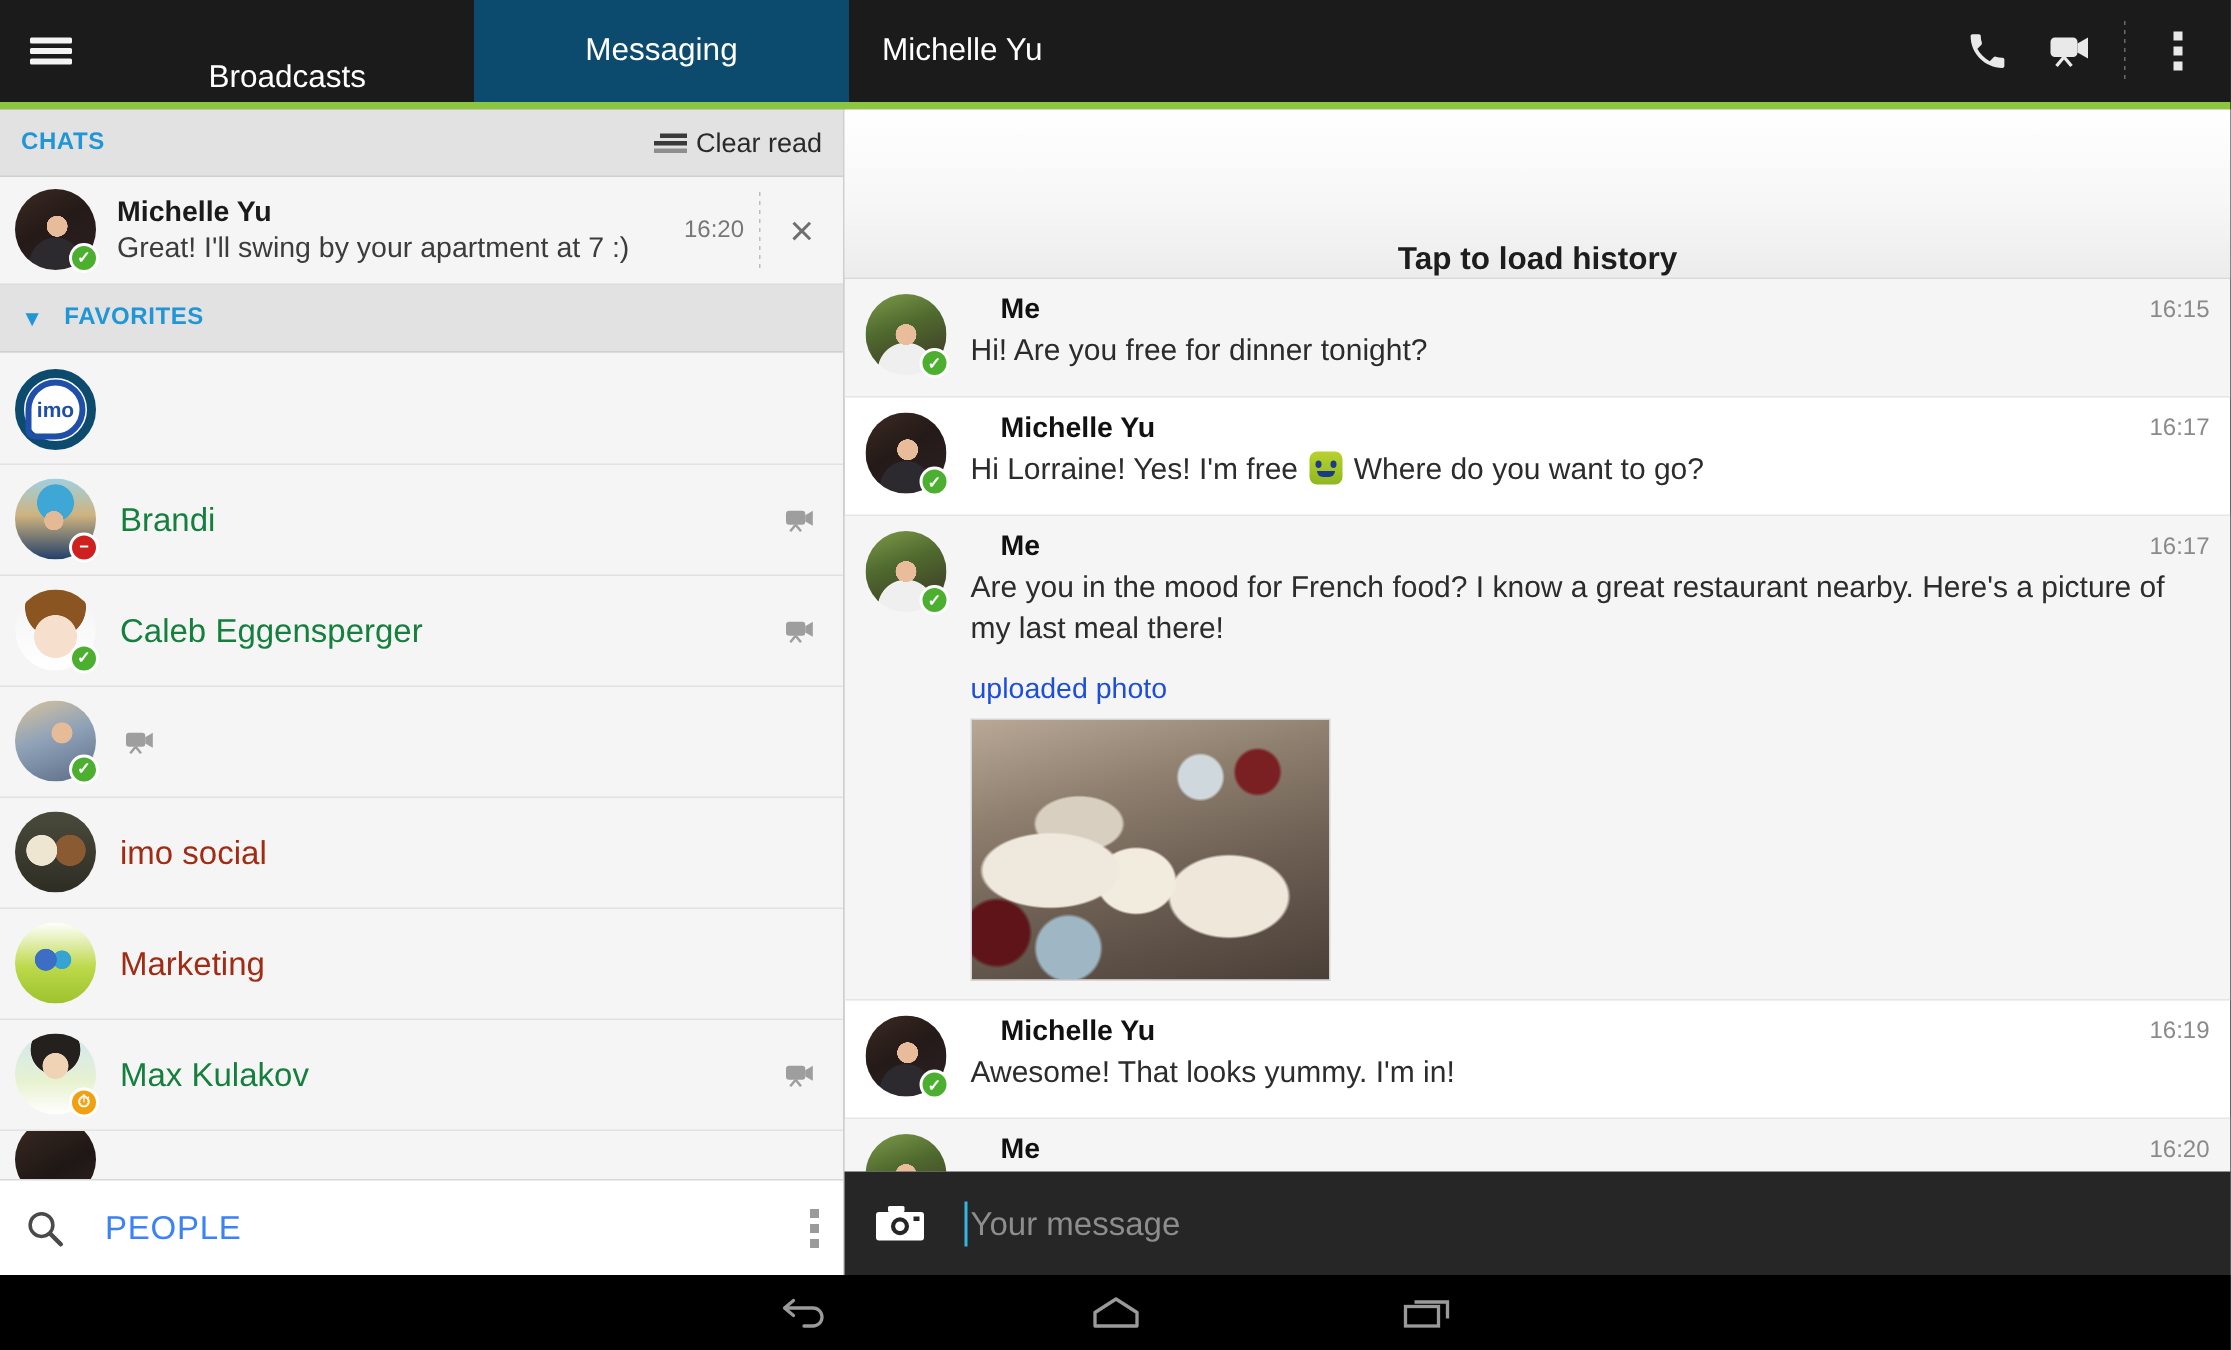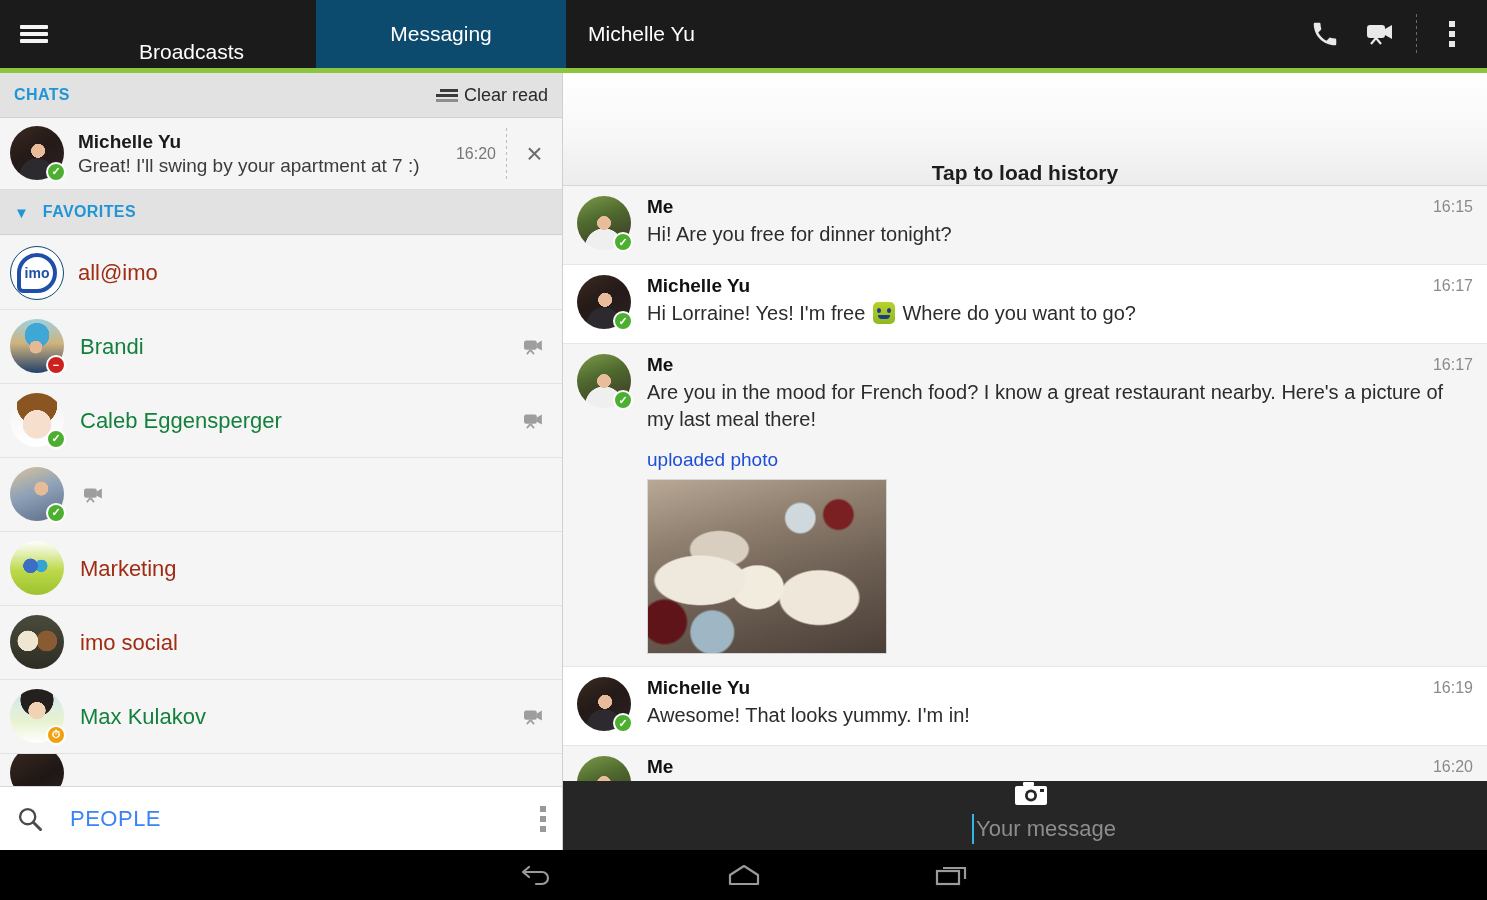--- a/index.html
+++ b/index.html
@@ -92,58 +92,58 @@
   .face-marketing { background:
      radial-gradient(circle at 38% 46%, #3b6ec4 0 16%, transparent 17%),
      radial-gradient(circle at 58% 46%, #37a3d4 0 14%, transparent 15%),
      linear-gradient(180deg,#ffffff 0%,#bcd94a 55%,#9ec22e 100%); }
   .face-max { background:
      radial-gradient(circle at 50% 40%, #f0d2b4 0 20%, transparent 21%),
      radial-gradient(circle at 50% 20%, #23201e 0 32%, transparent 33%),
      linear-gradient(180deg,#cfe7f2 0%,#e8f2d0 60%,#ffffff 100%); }
   .face-partial { background: linear-gradient(150deg,#3b2a22 0%,#1e1715 60%,#2e2224 100%); }
 
-  .imologo { width:54px; height:54px; border-radius:50%; background:#fff; border:1px solid #0c4a6e; display:flex; align-items:center; justify-content:center; position:relative; }
+  .imologo { width:54px; height:54px; border-radius:50%; background:#fff; border:6px solid #0c4a6e; display:flex; align-items:center; justify-content:center; position:relative; }
   .imologo .ring { width:40px; height:40px; border-radius:50% 50% 50% 6px; border:4px solid #1f4fa8; display:flex; align-items:center; justify-content:center; }
   .imologo .ring span { color:#1f4fa8; font-size:14px; font-weight:bold; font-family:"Liberation Sans", sans-serif; }
 
   .partialrow { height:40px; display:flex; align-items:center; padding-left:10px; background:#f5f5f5; overflow:hidden; }
 
   .sb-search { position:absolute; left:0; bottom:0; width:562px; height:64px; background:#fff; border-top:1px solid #d8d8d8; display:flex; align-items:center; padding:0 16px; }
   .sb-search .lbl { flex:1; padding-left:26px; font-size:22px; color:#3b82f6; letter-spacing:.5px; }
   .dots3g { display:flex; flex-direction:column; gap:4px; cursor:pointer; }
   .dots3g i { display:block; width:6px; height:6px; background:#9a9a9a; }
 
   
   .loadhist { height:113px; background:linear-gradient(to bottom,#ffffff 0%,#f7f7f7 55%,#ececec 100%); display:flex; align-items:flex-end; justify-content:center; border-bottom:1px solid #d8d8d8; cursor:pointer; }
   .loadhist span { font-size:21px; font-weight:bold; color:#1d1d1d; }
 
   .msglist { position:absolute; left:0; top:113px; width:924px; height:595px; overflow:hidden; }
   .msg { display:flex; padding:10px 0 12px 14px; border-bottom:1px solid #e6e6e6; position:relative; }
   .msg.alt { background:#f5f5f5; }
   .msg .mbody { flex:1; padding-left:14px; padding-right:14px; }
-  .msg .mname { font-size:19px; font-weight:bold; color:#111; }
+  .msg .mname { font-size:19px; font-weight:bold; color:#111;margin-left:20px; }
   .msg .mtext { font-size:20px; color:#2c2c2c; line-height:1.35; margin-top:3px; }
   .msg .mtime { position:absolute; right:14px; top:12px; font-size:16px; color:#8a8a8a; }
   .uploadlbl { font-size:19px; color:#1d4ed8; margin-top:16px; }
   .photo { width:240px; height:175px; margin-top:8px; border:1px solid #d5d5d5; background:
       radial-gradient(ellipse at 22% 58%, #efe9dd 0 17%, transparent 18%),
       radial-gradient(ellipse at 46% 62%, #f2ecdf 0 14%, transparent 15%),
       radial-gradient(ellipse at 72% 68%, #efe8da 0 16%, transparent 17%),
       radial-gradient(ellipse at 30% 40%, #d8cfc0 0 12%, transparent 13%),
       radial-gradient(circle at 64% 22%, #cfd8dd 0 7%, transparent 8%),
       radial-gradient(circle at 80% 20%, #7a1f22 0 6%, transparent 7%),
       radial-gradient(circle at 27% 88%, #9fb6c4 0 9%, transparent 10%),
       radial-gradient(circle at 7% 82%, #5e1418 0 8%, transparent 9%),
       linear-gradient(165deg,#b9a896 0%,#8e7f6f 30%,#6d5f53 60%,#4a3f38 100%); }
   .emoji { display:inline-block; width:22px; height:22px; vertical-align:-4px; border-radius:5px; position:relative; background:linear-gradient(180deg,#b8d22e 0%,#8fb81f 100%); margin:0 2px; }
   .emoji::before { content:""; position:absolute; left:4px; top:6px; width:4px; height:5px; border-radius:50%; background:#1b3a8a; box-shadow:10px 0 0 #1b3a8a; }
   .emoji::after { content:""; position:absolute; left:5px; top:13px; width:12px; height:4px; border-radius:0 0 6px 6px; background:#1b3a8a; }
 
-  .inputbar { position:absolute; left:0; bottom:0; width:924px; height:69px; background:#262626; display:flex; align-items:center; padding-left:20px;flex-direction:column; }
+  .inputbar { position:absolute; left:0; bottom:0; width:924px; height:69px; background:#262626; display:flex; align-items:center; padding-left:20px; }
   .camicon { width:42px; display:flex; align-items:center; }
   .msgfield { flex:1; display:flex; align-items:center; padding-left:18px; }
   .caret { width:2px; height:30px; background:#33b5e5; }
   .msgph { font-size:22px; color:#8d8d8d; padding-left:2px; }
 
   
   .navbar { position:absolute; left:0; bottom:0; width:1487px; height:50px; background:#000; display:flex; align-items:center; justify-content:center; gap:148px; }
   .navbtn { width:60px; height:40px; display:flex; align-items:center; justify-content:center; cursor:pointer; }
 </style>
 </head>
@@ -227,21 +227,20 @@
       </div>
 
       <div class="contacts">
 
         <div class="crow grp">
           <div class="imologo">
             <div class="ring">
                 <span>imo</span>
               </div>
           </div>
-          <div class="cname">all@imo</div>
         </div>
 
         <div class="crow">
           <div class="avwrap">
             <div class="av face-brandi"></div>
             <div class="badge busy">−</div>
           </div>
           <div class="cname">Brandi</div>
           <div class="vidicon">
             <svg width="26" height="20" viewBox="0 0 34 28">
@@ -276,30 +275,30 @@
             <svg width="26" height="20" viewBox="0 0 34 28">
               <rect x="3" y="5" width="18" height="13" rx="3" fill="#9e9e9e"></rect>
               <path d="M21 9l7-4v14l-7-4z" fill="#9e9e9e"></path>
               <path d="M12 18l-5 6M12 18l5 6" stroke="#9e9e9e" stroke-width="2.4" fill="none"></path>
             </svg>
           </div>
         </div>
 
         <div class="crow grp">
           <div class="avwrap">
+            <div class="av face-imosocial"></div>
+          </div>
+          <div class="cname">imo social</div>
+        </div>
+
+        <div class="crow grp">
+          <div class="avwrap">
             <div class="av face-marketing"></div>
           </div>
           <div class="cname">Marketing</div>
-        </div>
-
-        <div class="crow grp">
-          <div class="avwrap">
-            <div class="av face-imosocial"></div>
-          </div>
-          <div class="cname">imo social</div>
         </div>
 
         <div class="crow">
           <div class="avwrap">
             <div class="av face-max"></div>
             <div class="badge away">⏱</div>
           </div>
           <div class="cname">Max Kulakov</div>
           <div class="vidicon">
             <svg width="26" height="20" viewBox="0 0 34 28">

